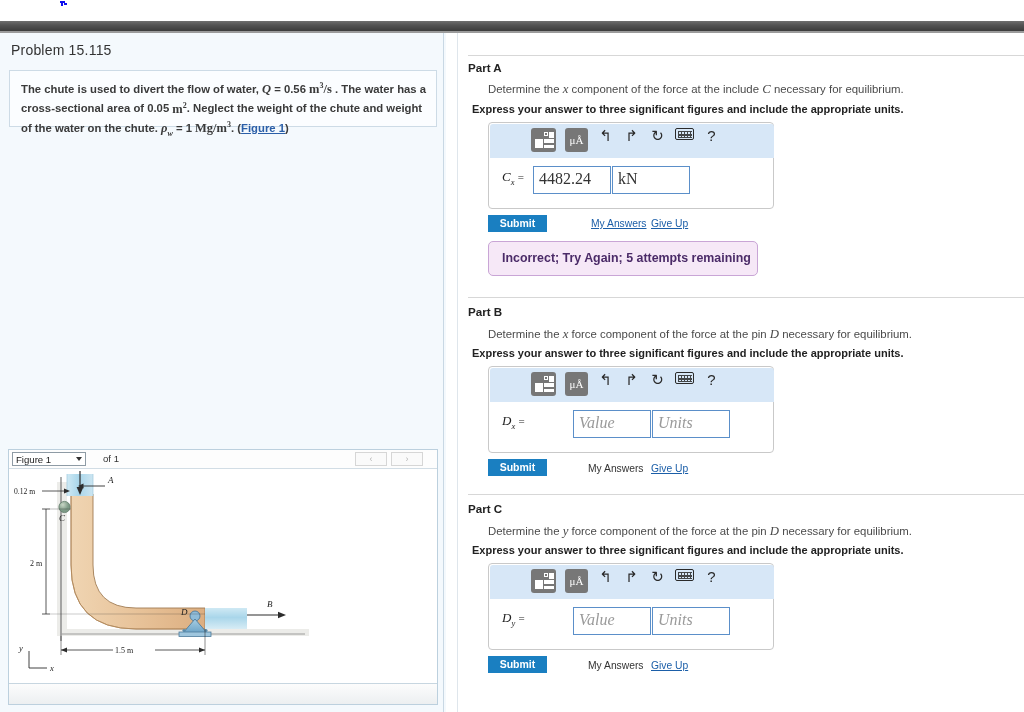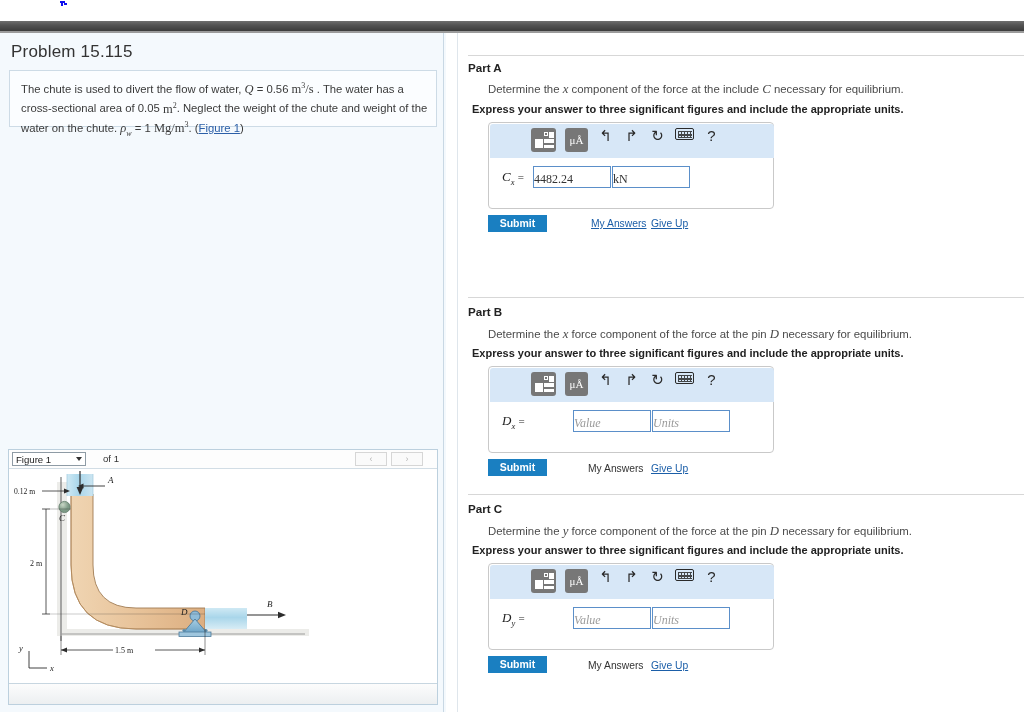--- a/index.html
+++ b/index.html
@@ -21,26 +21,26 @@
   .cursor-mark i.c{ left:1px; top:2px; width:2px; height:3px;}
   .topbar { position:absolute; left:0; top:21px; width:1024px; height:10px;
             background:linear-gradient(to bottom,#6f6f6f 0%,#545454 40%,#3c3c3c 100%); }
   .topbar-edge { position:absolute; left:0; top:31px; width:1024px; height:2px; background:#9b9b9b; }
 
   
   .left-col { position:absolute; left:0; top:33px; width:446px; height:679px; background:#f4f9fd; }
   .left-divider { position:absolute; left:443px; top:33px; width:1px; height:679px; background:#c9d8e4; }
   .right-divider { position:absolute; left:457px; top:33px; width:1px; height:679px; background:#dfe6ec; }
 
-  .problem-title { position:absolute; left:11px; top:42px; font-size:17px; color:#333; letter-spacing:.2px; }
+  .problem-title { position:absolute; left:11px; top:42px; font-size:14px; color:#333; letter-spacing:.2px; }
 
   .problem-box { position:absolute; left:9px; top:70px; width:428px; height:57px;
                  background:#fbfdff; border:1px solid #cddbe6; }
   .problem-text { position:absolute; left:11px; top:7px; width:408px;
-                  font-size:11.3px; color:#3a3a3a; line-height:15.2px; }
+                  font-size:11.3px; color:#3a3a3a; line-height:15.2px;font-weight:bold; }
   .problem-text .mvar { font-family:"Liberation Serif", serif; font-style:italic; font-size:12.5px; }
   .problem-text .mrm  { font-family:"Liberation Serif", serif; font-size:12.5px; }
   .problem-text sup { font-size:8px; vertical-align:super; }
   .problem-text sub { font-size:8px; vertical-align:sub; }
   .figlink { color:#2b5fa8; text-decoration:underline; cursor:pointer; }
 
   
   .fig-panel { position:absolute; left:8px; top:449px; width:430px; height:256px;
                background:#fff; border:1px solid #bcd0de; }
   .fig-head { position:absolute; left:0; top:0; width:428px; height:19px;
@@ -80,23 +80,23 @@
   .ico-kb { width:19px; height:12px; border:1.6px solid #2a2a2a; border-radius:2px; position:relative; }
   .ico-kb::after{ content:""; position:absolute; left:1.5px; top:1.5px; right:1.5px; bottom:1.5px;
                   background:
                     repeating-linear-gradient(to right, #2a2a2a 0 1.5px, transparent 1.5px 3px),
                     repeating-linear-gradient(to bottom, #2a2a2a 0 1.5px, transparent 1.5px 3.2px);
                   background-blend-mode:normal; opacity:.85; }
 
   .var-label { position:absolute; font-family:"Liberation Serif", serif; font-style:italic;
                font-size:13px; color:#222; }
   .var-label sub { font-size:8.5px; font-style:italic; }
-  .inp { position:absolute; border:1px solid #5b8fc9; background:#fff; height:22px;
-         font-family:"Liberation Serif", serif; font-size:12px; color:#333;
-         line-height:24px; }
+  .inp { position:absolute; border:1px solid #5b8fc9; background:#fff; height:28px;
+         font-family:"Liberation Serif", serif; font-size:16px; color:#333;
+         padding-left:5px; line-height:24px; }
   .inp.placeholder { color:#9a9a9a; font-style:italic;margin-left:40px; }
 
   .submit-btn { position:absolute; left:488px; width:59px; height:17px; background:#1a7fc1;
                 color:#fff; font-size:10.5px; font-weight:bold; text-align:center; line-height:17px;
                 cursor:pointer; }
   .lnk { position:absolute; font-size:10.3px; color:#1b5ea8; text-decoration:underline; cursor:pointer; }
 
   .alert-box { position:absolute; left:488px; width:270px; height:35px;
                background:#f6e8f7; border:1px solid #c9a5d6; border-radius:5px; }
   .alert-txt { position:absolute; left:13px; top:9px; font-size:12.4px; font-weight:bold; color:#4b2b68; }
@@ -274,20 +274,23 @@
       <span style="font-style:normal;font-size:11px;">=</span>
     </div>
     <div class="inp" style="left:44px; top:43px; width:78px;">4482.24</div>
     <div class="inp" style="left:123px; top:43px; width:78px;">kN</div>
   </div>
 
   <div class="submit-btn" style="top:215px;">Submit</div>
   <div class="lnk" style="left:591px; top:218px;">My Answers</div>
   <div class="lnk" style="left:651px; top:218px;">Give Up</div>
 
+  <div class="alert-box" style="top:241px;">
+    <div class="alert-txt">Incorrect; Try Again; 5 attempts remaining</div>
+  </div>
 
   <div class="hr-sep" style="top:297px;"></div>
   <div class="part-label" style="top:305px;">Part B</div>
   <div class="q-line" style="top:327px;">
     <span>Determine the </span><span class="mvar">x</span><span> force component of the force at the pin </span><span class="mvar">D</span><span> necessary for equilibrium.</span>
   </div>
   <div class="q-bold" style="top:347px;">Express your answer to three significant figures and include the appropriate units.</div>
 
   <div class="ans-box" style="top:366px; height:87px;">
     <div class="tool-strip"></div>

